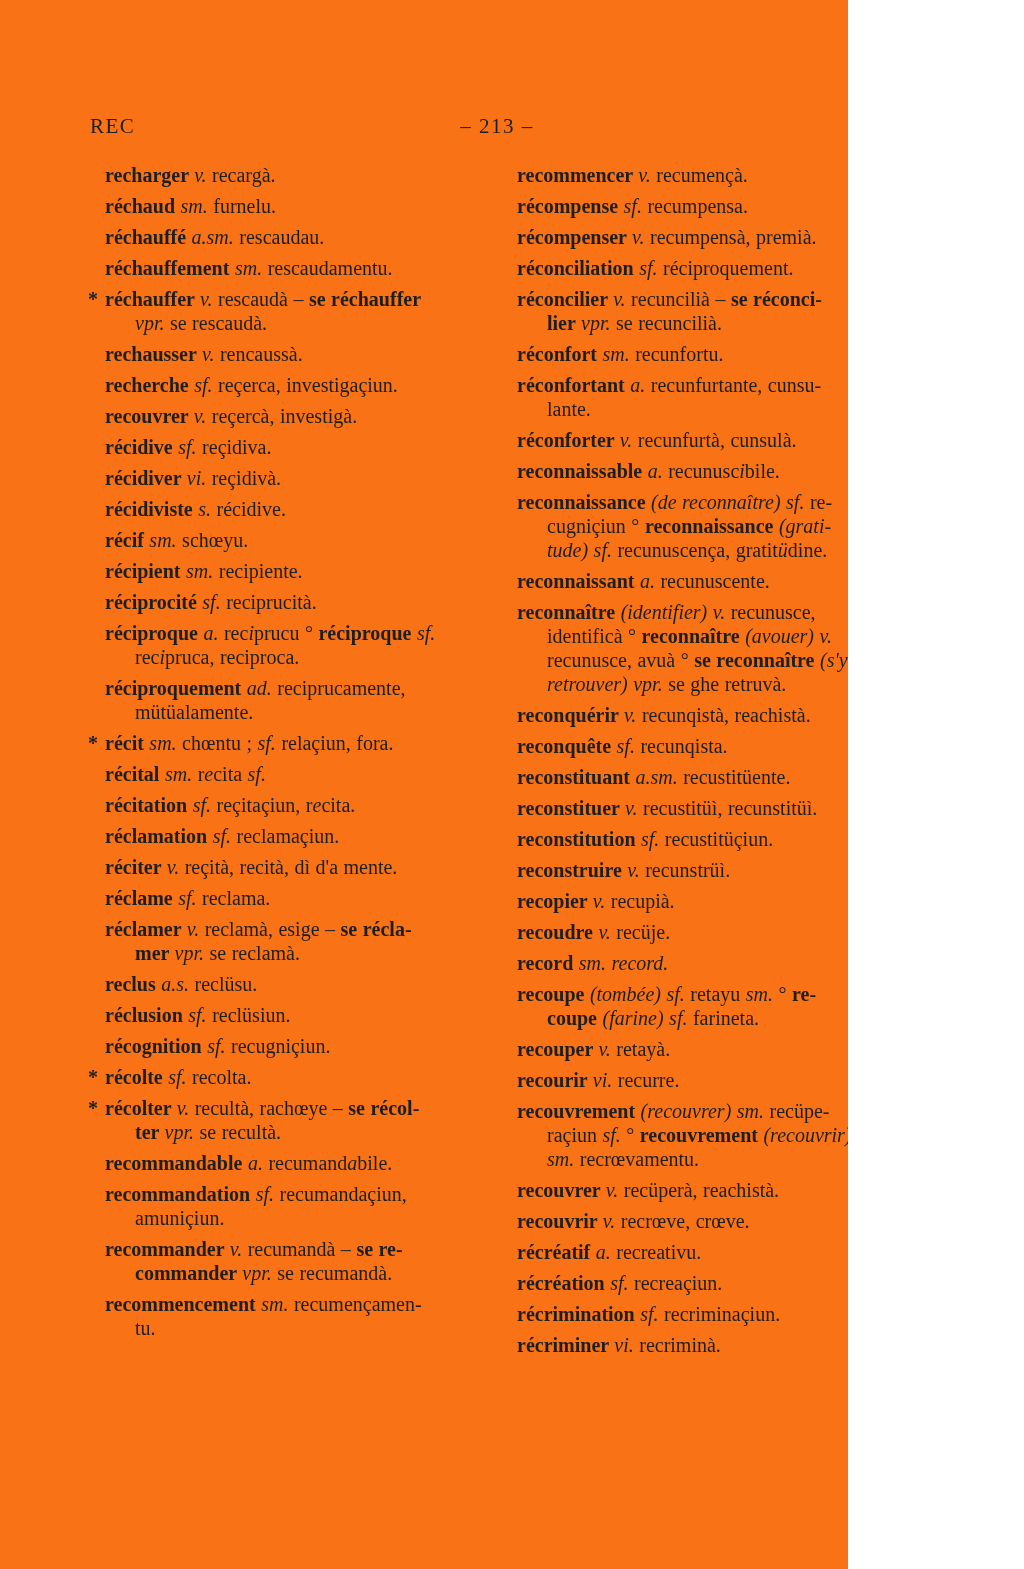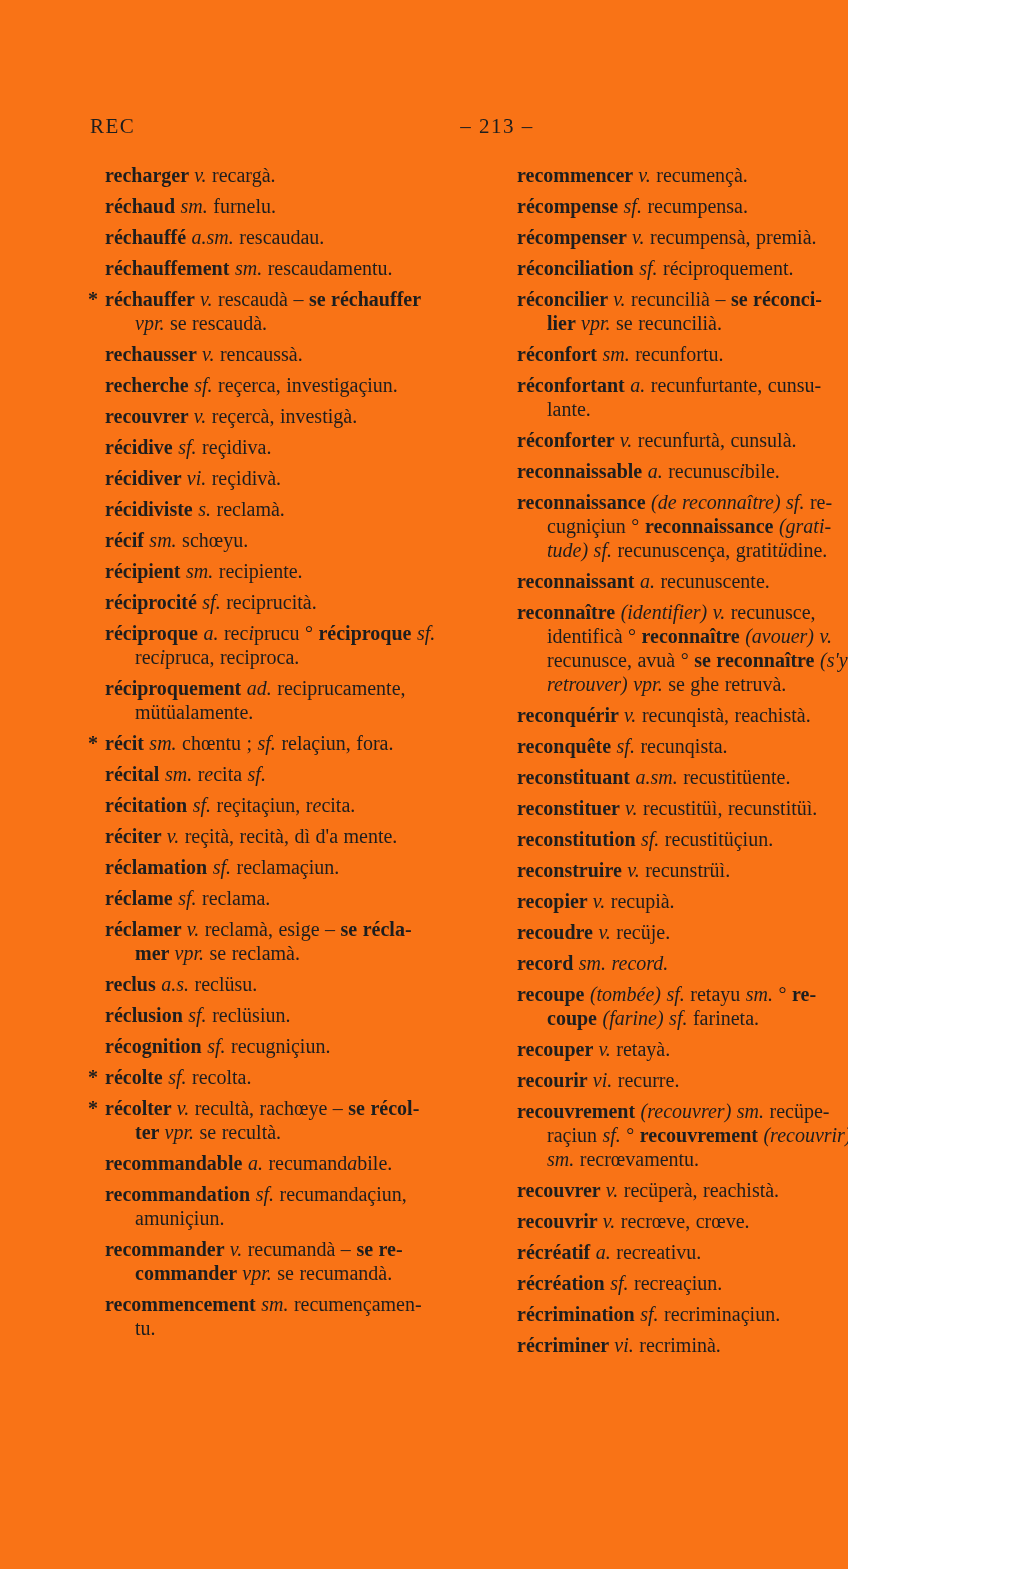--- a/index.html
+++ b/index.html
@@ -68,31 +68,31 @@
         <p class="entry"><span class="b">recharger </span><span class="i">v. </span><span class="r">recargà.</span></p>
         <p class="entry"><span class="b">réchaud </span><span class="i">sm. </span><span class="r">furnelu.</span></p>
         <p class="entry"><span class="b">réchauffé </span><span class="i">a.sm. </span><span class="r">rescaudau.</span></p>
         <p class="entry"><span class="b">réchauffement </span><span class="i">sm. </span><span class="r">rescaudamentu.</span></p>
         <p class="entry"><span class="star">*</span><span class="b">réchauffer </span><span class="i">v. </span><span class="r">rescaudà – </span><span class="b">se réchauffer</span><br><span class="i">vpr. </span><span class="r">se rescaudà.</span></p>
         <p class="entry"><span class="b">rechausser </span><span class="i">v. </span><span class="r">rencaussà.</span></p>
         <p class="entry"><span class="b">recherche </span><span class="i">sf. </span><span class="r">reçerca, investigaçiun.</span></p>
         <p class="entry"><span class="b">recouvrer </span><span class="i">v. </span><span class="r">reçercà, investigà.</span></p>
         <p class="entry"><span class="b">récidive </span><span class="i">sf. </span><span class="r">reçidiva.</span></p>
         <p class="entry"><span class="b">récidiver </span><span class="i">vi. </span><span class="r">reçidivà.</span></p>
-        <p class="entry"><span class="b">récidiviste </span><span class="i">s. </span><span class="r">reclamà.</span></p>
+        <p class="entry"><span class="b">récidiviste </span><span class="i">s. </span><span class="r">récidive.</span></p>
         <p class="entry"><span class="b">récif </span><span class="i">sm. </span><span class="r">schœyu.</span></p>
         <p class="entry"><span class="b">récipient </span><span class="i">sm. </span><span class="r">recipiente.</span></p>
         <p class="entry"><span class="b">réciprocité </span><span class="i">sf. </span><span class="r">reciprucità.</span></p>
         <p class="entry"><span class="b">réciproque </span><span class="i">a. </span><span class="r">rec</span><span class="i">i</span><span class="r">prucu ° </span><span class="b">réciproque </span><span class="i">sf.</span><br><span class="r">rec</span><span class="i">i</span><span class="r">pruca, reciproca.</span></p>
         <p class="entry"><span class="b">réciproquement </span><span class="i">ad. </span><span class="r">reciprucamente,</span><br><span class="r">mütüalamente.</span></p>
         <p class="entry"><span class="star">*</span><span class="b">récit </span><span class="i">sm. </span><span class="r">chœntu ; </span><span class="i">sf. </span><span class="r">relaçiun, fora.</span></p>
         <p class="entry"><span class="b">récital </span><span class="i">sm. </span><span class="r">r</span><span class="i">e</span><span class="r">cita </span><span class="i">sf.</span></p>
         <p class="entry"><span class="b">récitation </span><span class="i">sf. </span><span class="r">reçitaçiun, r</span><span class="i">e</span><span class="r">cita.</span></p>
+        <p class="entry"><span class="b">réclamation </span><span class="i">sf. </span><span class="r">reclamaçiun.</span></p>
         <p class="entry"><span class="b">réciter </span><span class="i">v. </span><span class="r">reçità, recità, dì d'a mente.</span></p>
-        <p class="entry"><span class="b">réclamation </span><span class="i">sf. </span><span class="r">reclamaçiun.</span></p>
         <p class="entry"><span class="b">réclame </span><span class="i">sf. </span><span class="r">reclama.</span></p>
         <p class="entry"><span class="b">réclamer </span><span class="i">v. </span><span class="r">reclamà, esige – </span><span class="b">se récla-</span><br><span class="b">mer </span><span class="i">vpr. </span><span class="r">se reclamà.</span></p>
         <p class="entry"><span class="b">reclus </span><span class="i">a.s. </span><span class="r">reclüsu.</span></p>
         <p class="entry"><span class="b">réclusion </span><span class="i">sf. </span><span class="r">reclüsiun.</span></p>
         <p class="entry"><span class="b">récognition </span><span class="i">sf. </span><span class="r">recugniçiun.</span></p>
         <p class="entry"><span class="star">*</span><span class="b">récolte </span><span class="i">sf. </span><span class="r">recolta.</span></p>
         <p class="entry"><span class="star">*</span><span class="b">récolter </span><span class="i">v. </span><span class="r">recultà, rachœye – </span><span class="b">se récol-</span><br><span class="b">ter </span><span class="i">vpr. </span><span class="r">se recultà.</span></p>
         <p class="entry"><span class="b">recommandable </span><span class="i">a. </span><span class="r">recumand</span><span class="i">a</span><span class="r">bile.</span></p>
         <p class="entry"><span class="b">recommandation </span><span class="i">sf. </span><span class="r">recumandaçiun,</span><br><span class="r">amuniçiun.</span></p>
         <p class="entry"><span class="b">recommander </span><span class="i">v. </span><span class="r">recumandà – </span><span class="b">se re-</span><br><span class="b">commander </span><span class="i">vpr. </span><span class="r">se recumandà.</span></p>

